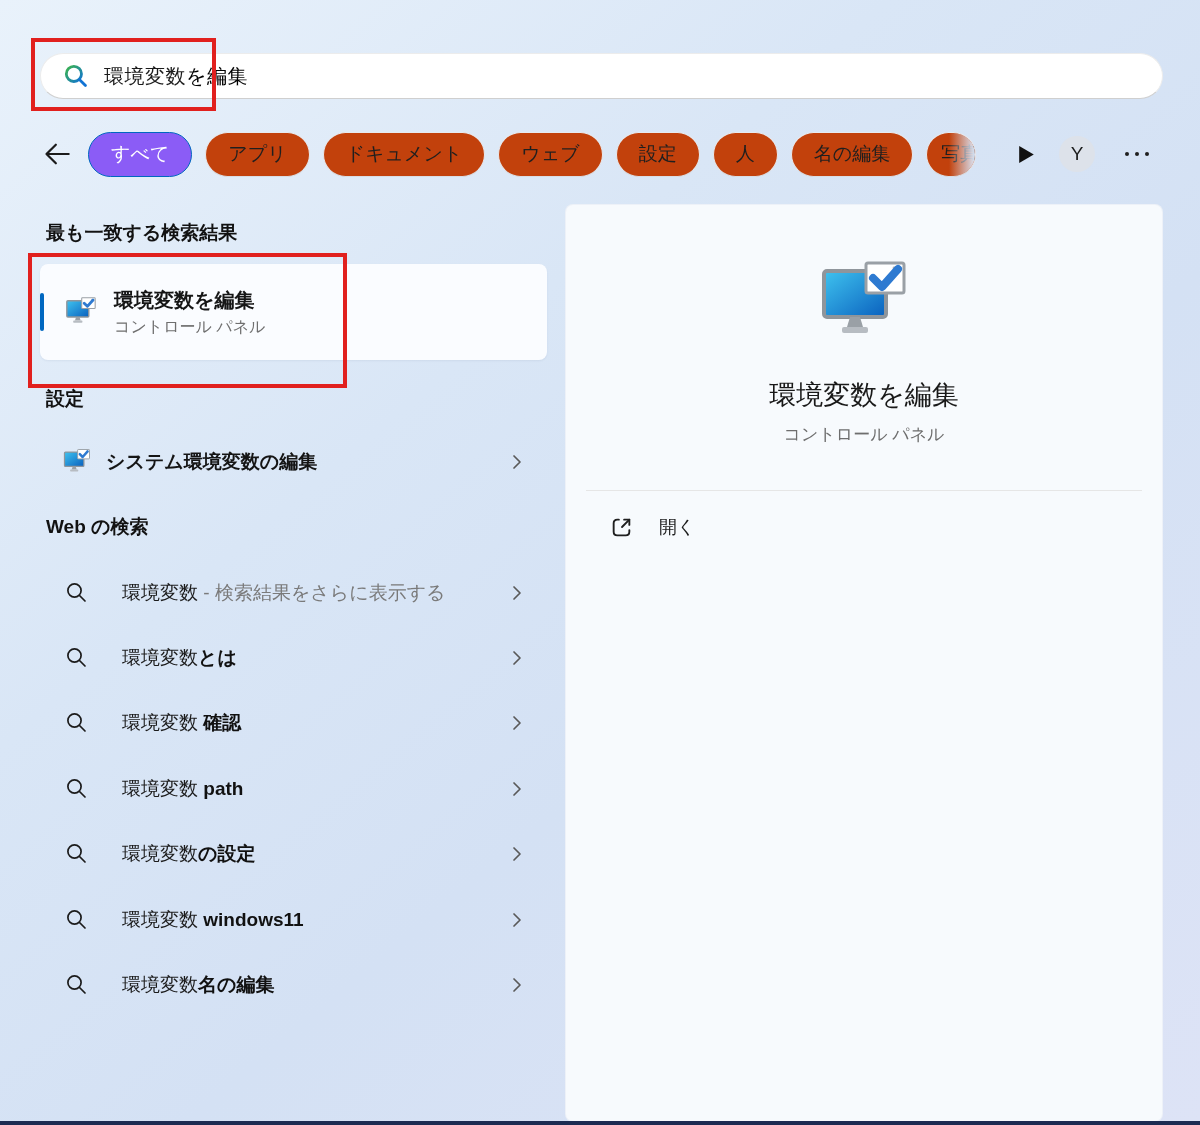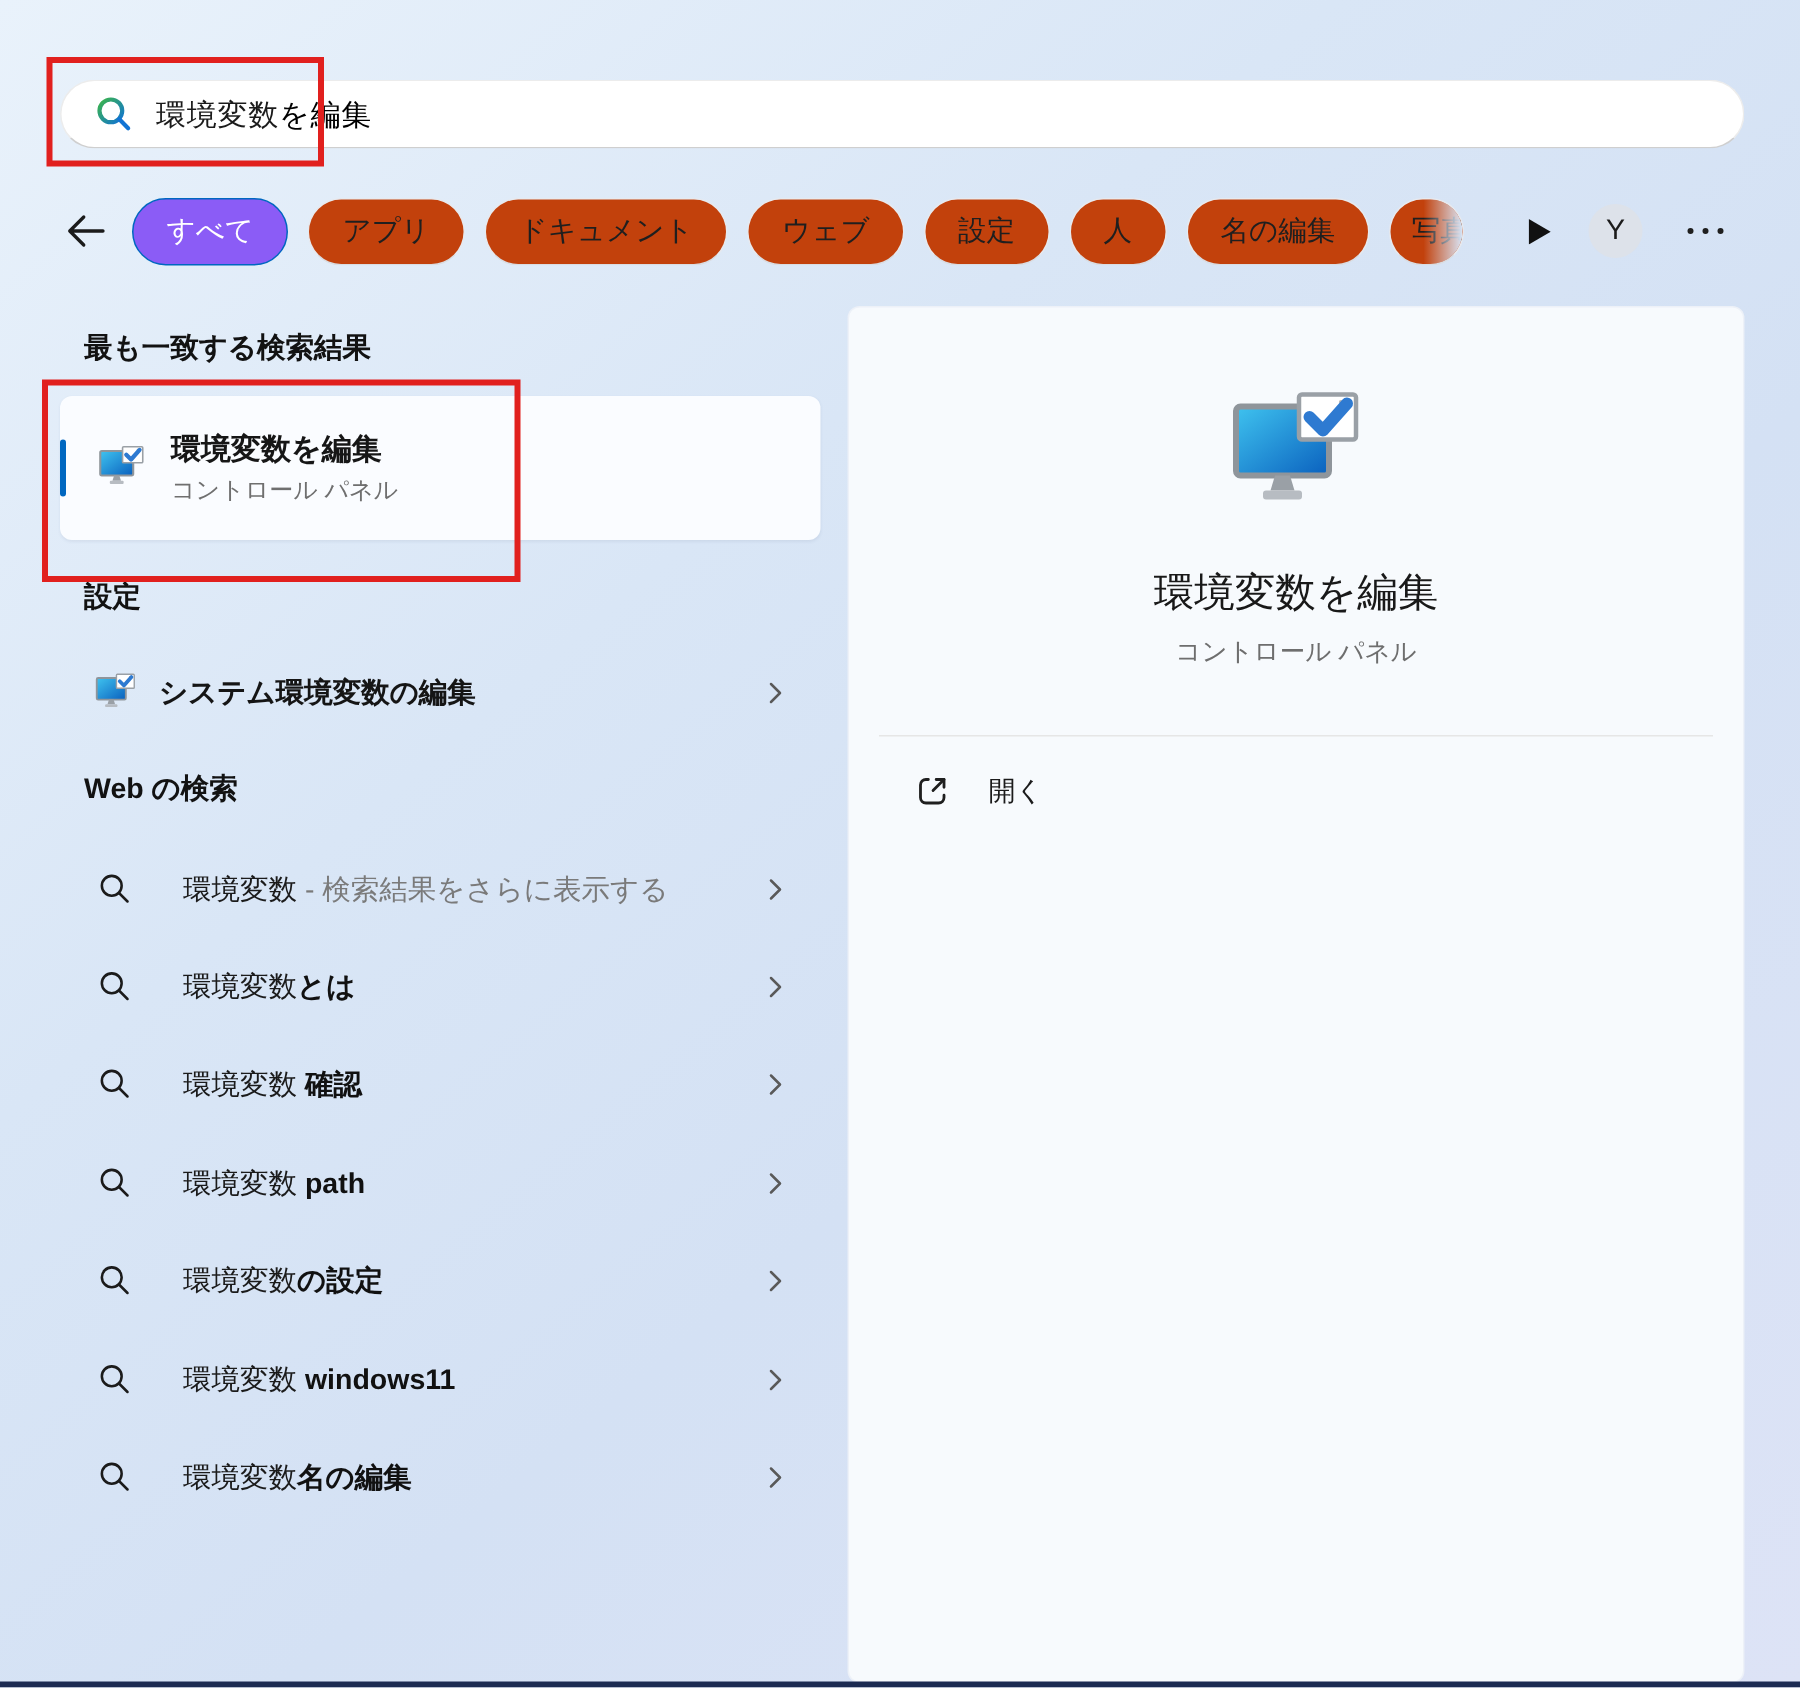--- a/index.html
+++ b/index.html
@@ -52,21 +52,21 @@
   .avatar {
     margin-left:auto; width:36px; height:36px; border-radius:50%;
     background:#dde2ea; display:flex; align-items:center; justify-content:center;
     font-size:19px; color:#1b1b1b; cursor:pointer;
   }
   .more-dots { margin-left:30px; margin-right:14px; display:flex; gap:6px; cursor:pointer; }
   .more-dots i { width:4px; height:4px; border-radius:50%; background:#1f1f1f; }
 
   
   .left-col { position:absolute; left:40px; top:204px; width:507px; }
-  .section-h { font-size:19px; font-weight:bold; color:#121212; margin-left:16px; line-height:26px; }
+  .section-h { font-size:19px; font-weight:bold; color:#121212; margin-left:6px; line-height:26px; }
   .h-best { margin-top:16px; }
   .h-settings { margin-top:26px; }
   .h-web { margin-top:26px; }
 
   .best-card {
     margin-top:18px; height:96px; border-radius:8px;
     background:#fafcff; box-shadow:0 1px 2px rgba(60,80,120,.08);
     display:flex; align-items:center; position:relative; cursor:pointer;
   }
   .accent-bar {

